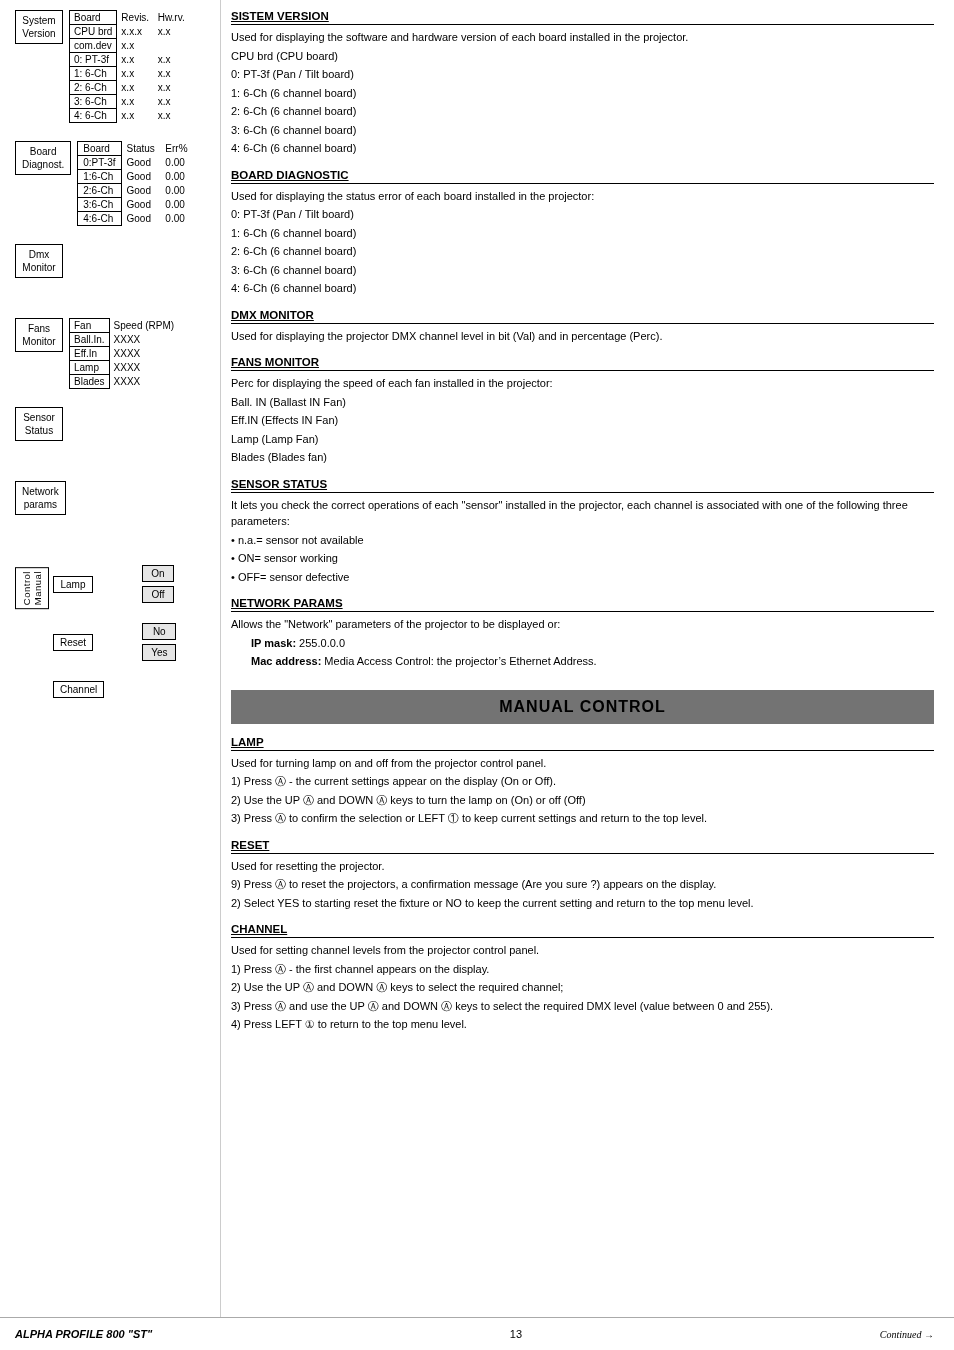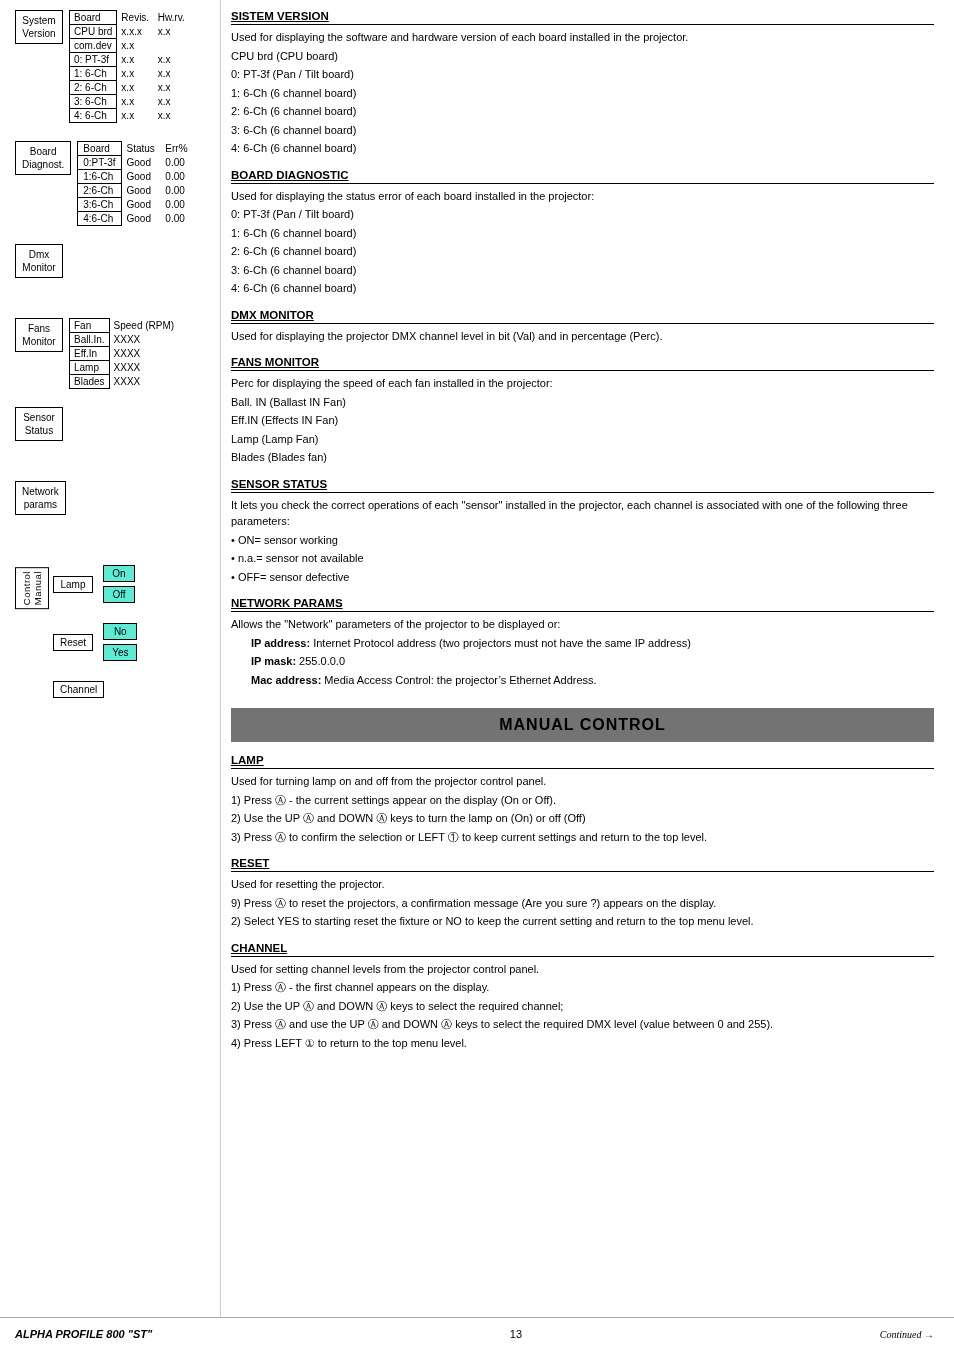--- a/index.html
+++ b/index.html
@@ -70,22 +70,23 @@
       display: flex;
       flex-direction: column;
       gap: 4px;
       margin-left: 4px;
     }
     .mc-sub-item {
       border: 1px solid #000;
       padding: 2px 8px;
       font-size: 10px;
       text-align: center;
-      background: #5eead4;
+      background: #e5e5e5;
       min-width: 32px;
+      margin-left: 39px;
     }
     
     .right-col {
       flex: 1;
       padding: 10px 20px 10px 10px;
       border-left: 1px solid #ccc;
     }
     .section-heading {
       font-weight: bold;
       font-size: 11.5px;
@@ -393,29 +394,28 @@
         <p>Perc for displaying the speed of each fan installed in the projector:</p>
         <p>Ball. IN (Ballast IN Fan)</p>
         <p>Eff.IN (Effects IN Fan)</p>
         <p>Lamp (Lamp Fan)</p>
         <p>Blades (Blades fan)</p>
       </div>
 
       <div class="section-heading">SENSOR STATUS</div>
       <div class="section-body">
         <p>It lets you check the correct operations of each "sensor" installed in the projector, each channel is associated with one of the following three parameters:</p>
+        <p>• n.a.= sensor not available</p>
         <p>• ON= sensor working</p>
-        <p>• n.a.= sensor not available</p>
         <p>• OFF= sensor defective</p>
       </div>
 
       <div class="section-heading">NETWORK PARAMS</div>
       <div class="section-body">
         <p>Allows the "Network" parameters of the projector to be displayed or:</p>
-        <p class="indent"><span class="bold-inline">IP address:</span> Internet Protocol address (two projectors must not have the same IP address)</p>
         <p class="indent"><span class="bold-inline">IP mask:</span> 255.0.0.0</p>
         <p class="indent"><span class="bold-inline">Mac address:</span> Media Access Control: the projector’s Ethernet Address.</p>
       </div>
 
       <div class="manual-control-header">MANUAL CONTROL</div>
 
       <div class="section-heading">LAMP</div>
       <div class="section-body">
         <p>Used for turning lamp on and off from the projector control panel.</p>
         <p>1)  Press Ⓐ - the current settings appear on the display (On or Off).</p>

